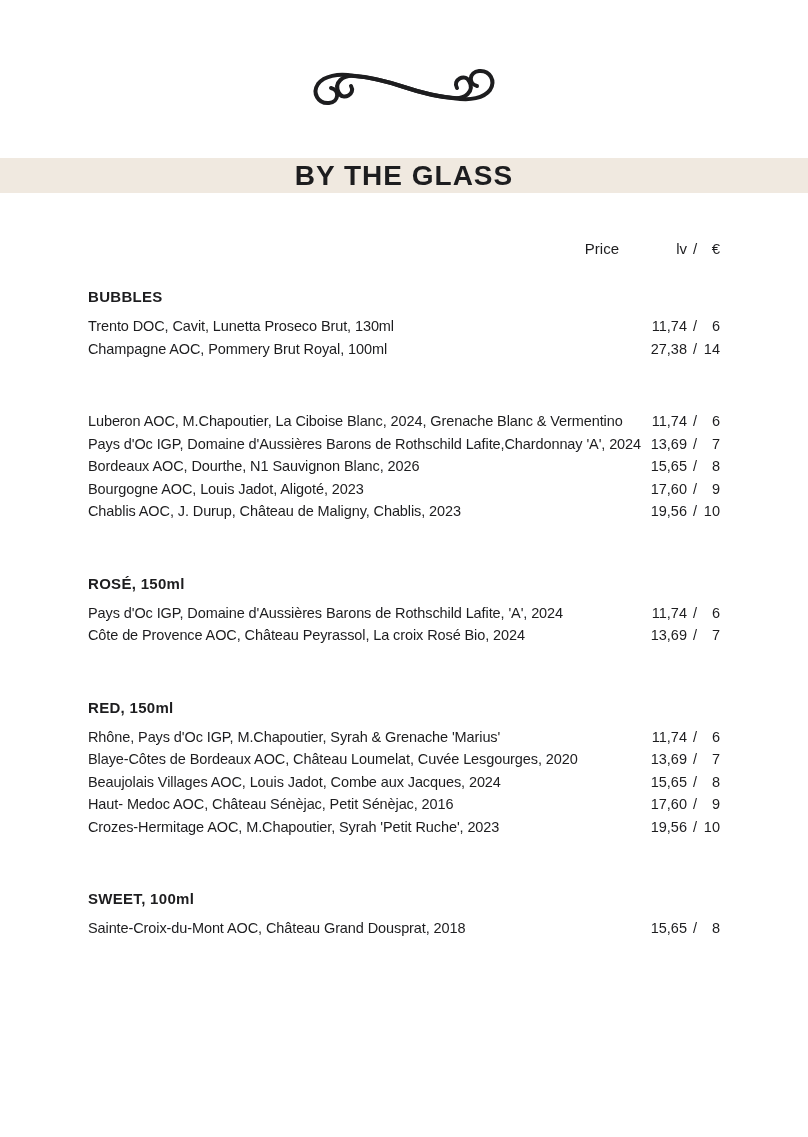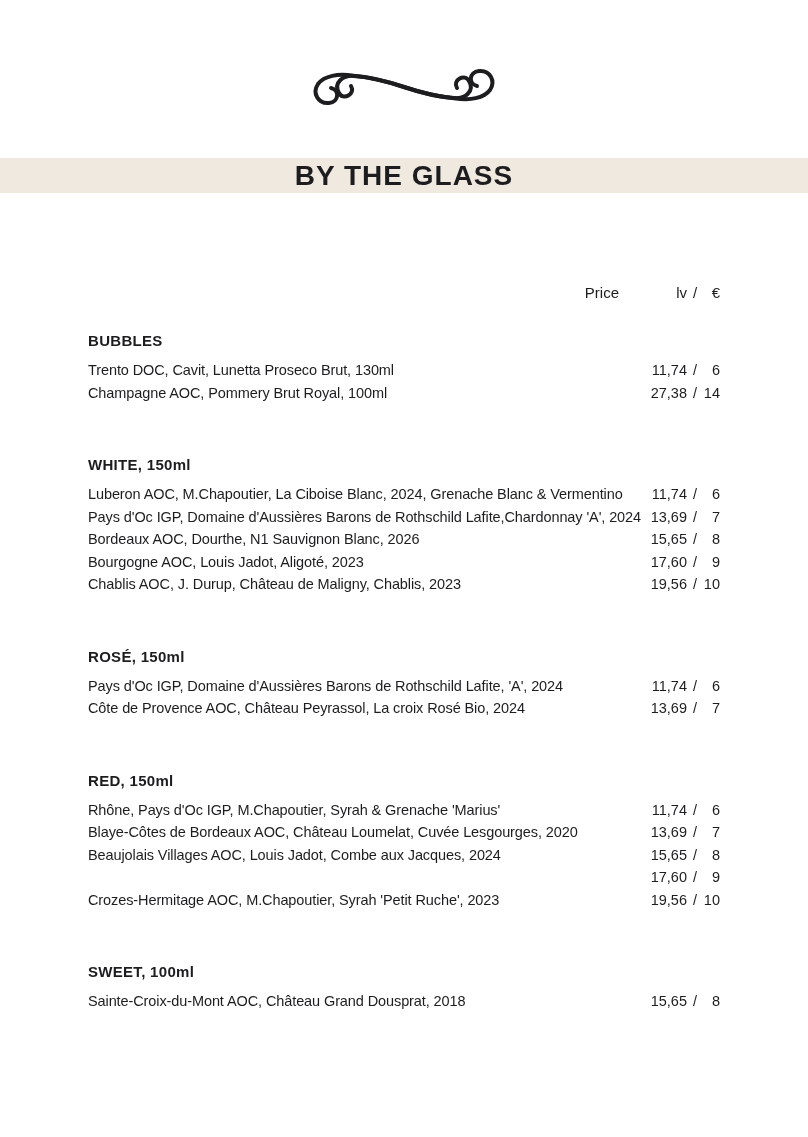--- a/index.html
+++ b/index.html
@@ -23,21 +23,21 @@
     background: var(--band-bg, #f0e9e0);
     display: flex; align-items: center; justify-content: center;
   }
   .band h1 {
     margin: 8px;
     font-size: 28px; font-weight: 700;
     letter-spacing: 1px;
     color: var(--text, #1d1d1f);
   }
 
-  .content { position: absolute; top: 238px; left: 88px; right: 88px; margin-top: 44px; }
+  .content { position: absolute; top: 238px; left: 88px; right: 88px; }
 
   .price-header {
     display: flex; justify-content: flex-end; align-items: baseline;
     font-size: 15px; font-weight: 500; height: 22px; line-height: 22px;
   }
   .price-header .price-label { margin-right: 26px; }
 
   .price { display: inline-flex; white-space: nowrap; }
   .price .lv    { min-width: 42px; text-align: right; }
   .price .slash { width: 16px;  text-align: center; }
@@ -109,21 +109,20 @@
               <span class="slash">/</span>
               <span class="eur">6</span>
             </span></div>
           <div class="row"><span class="desc">Champagne AOC, Pommery Brut Royal, 100ml</span><span class="price">
               <span class="lv">27,38</span>
               <span class="slash">/</span>
               <span class="eur">14</span>
             </span></div>
         </section>
         <section class="section">
-          <h2 class="section-title">WHITE, 150ml</h2>
           <div class="row"><span class="desc">Luberon AOC, M.Chapoutier, La Ciboise Blanc, 2024, Grenache Blanc &amp; Vermentino</span><span class="price">
               <span class="lv">11,74</span>
               <span class="slash">/</span>
               <span class="eur">6</span>
             </span></div>
           <div class="row"><span class="desc">Pays d'Oc IGP, Domaine d'Aussières Barons de Rothschild Lafite,Chardonnay 'A', 2024</span><span class="price">
               <span class="lv">13,69</span>
               <span class="slash">/</span>
               <span class="eur">7</span>
             </span></div>
@@ -166,21 +165,21 @@
           <div class="row"><span class="desc">Blaye-Côtes de Bordeaux AOC, Château Loumelat, Cuvée Lesgourges, 2020</span><span class="price">
               <span class="lv">13,69</span>
               <span class="slash">/</span>
               <span class="eur">7</span>
             </span></div>
           <div class="row"><span class="desc">Beaujolais Villages AOC, Louis Jadot, Combe aux Jacques, 2024</span><span class="price">
               <span class="lv">15,65</span>
               <span class="slash">/</span>
               <span class="eur">8</span>
             </span></div>
-          <div class="row"><span class="price">
+          <div class="row"><span class="desc">Haut- Medoc AOC, Château Sénèjac, Petit Sénèjac, 2016</span><span class="price">
               <span class="lv">17,60</span>
               <span class="slash">/</span>
               <span class="eur">9</span>
             </span></div>
           <div class="row"><span class="desc">Crozes-Hermitage AOC, M.Chapoutier, Syrah 'Petit Ruche', 2023</span><span class="price">
               <span class="lv">19,56</span>
               <span class="slash">/</span>
               <span class="eur">10</span>
             </span></div>
         </section>

